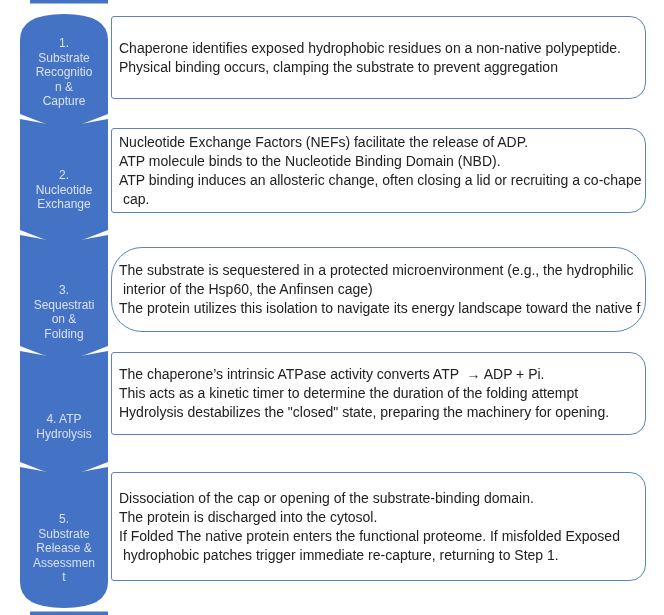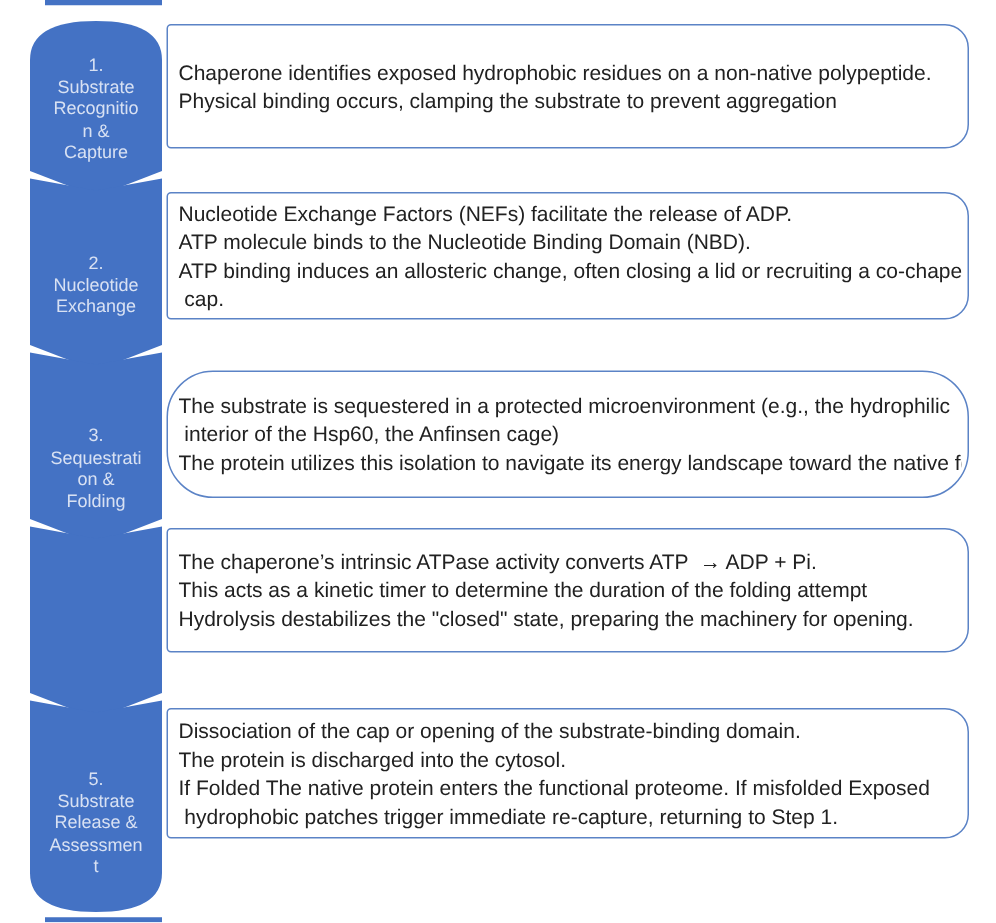--- a/index.html
+++ b/index.html
@@ -41,21 +41,21 @@
     color:var(--box-text);
     font-size:14px;line-height:19px;
     white-space:pre;
     overflow:hidden;
     width:100%;
   }
   .b1{top:16px;height:83px;}
   .b2{top:128px;height:85px;}
   .b3{top:247px;height:85px;border-radius:31px;}
   .b4{top:352px;height:83px;}
-  .b5{top:472px;height:87px;}
+  .b5{top:472px;height:109px;}
   .l1{top:36px;}
   .l2{top:168px;}
   .l3{top:283px;}
   .l4{top:412px;}
   .l5{top:512px;}
 </style>
 </head>
 <body>
 
 <div class="canvas">
@@ -75,20 +75,22 @@
 Recognitio
 n &amp;
 Capture</div>
   <div class="step-label l2">2.
 Nucleotide
 Exchange</div>
   <div class="step-label l3">3.
 Sequestrati
 on &amp;
 Folding</div>
+  <div class="step-label l4">4. ATP
+Hydrolysis</div>
   <div class="step-label l5">5.
 Substrate
 Release &amp;
 Assessmen
 t</div>
 
   <div class="step-box b1">
     <div class="box-text">Chaperone identifies exposed hydrophobic residues on a non-native polypeptide.
 Physical binding occurs, clamping the substrate to prevent aggregation</div>
   </div>

